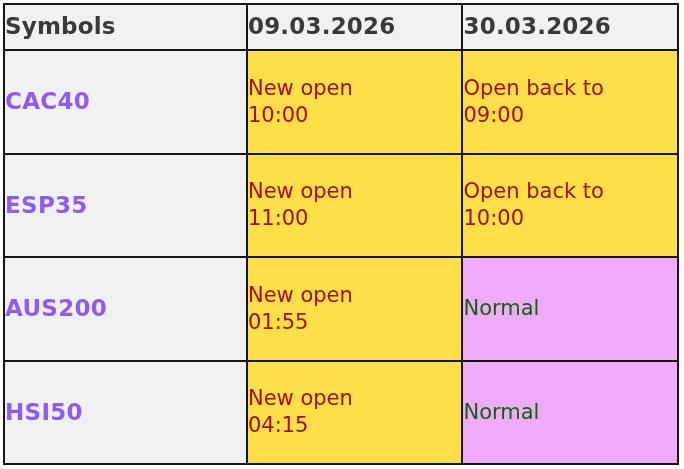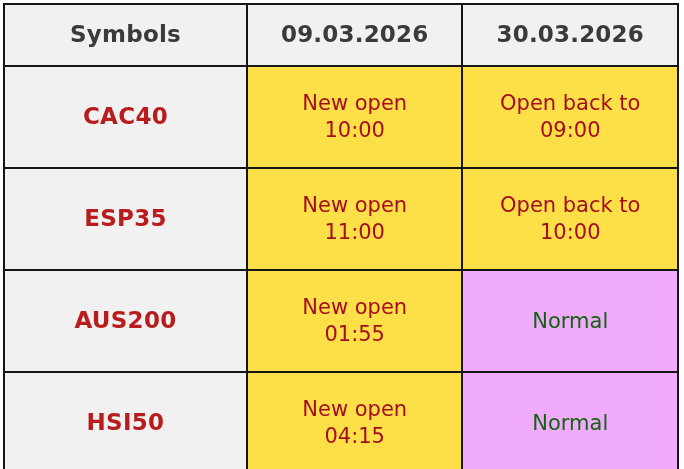--- a/index.html
+++ b/index.html
@@ -20,22 +20,22 @@
     top: 3px;
     width: 676px;
     height: 462px;
     border-collapse: collapse;
     table-layout: fixed;
   }
 
   #schedule-table td,
   #schedule-table th {
     border: 2px solid #151515;
-    padding: 8px;
-    text-align: center;
+    padding: 0;
+    text-align: left;
     vertical-align: middle;
     line-height: 1.28;
   }
 
   col.col-symbol { width: 239px; }
   col.col-date   { width: 212px; }
 
   
   .header-row th {
     height: 44px;
@@ -44,21 +44,21 @@
     font-size: 23px;
     font-weight: bold;
     letter-spacing: 0.2px;
   }
 
   
   .body-row td { height: 84px; }
 
   .cell-symbol {
     background: #f1f1f1;
-    color: #b91c1c;
+    color: #8b5cf6;
     font-size: 23px;
     font-weight: bold;
     letter-spacing: 0.3px;
     margin-top: 48px;
   }
 
   .cell-alert {
     background: #fde047;
     color: #a50e1e;
     font-size: 21px;

